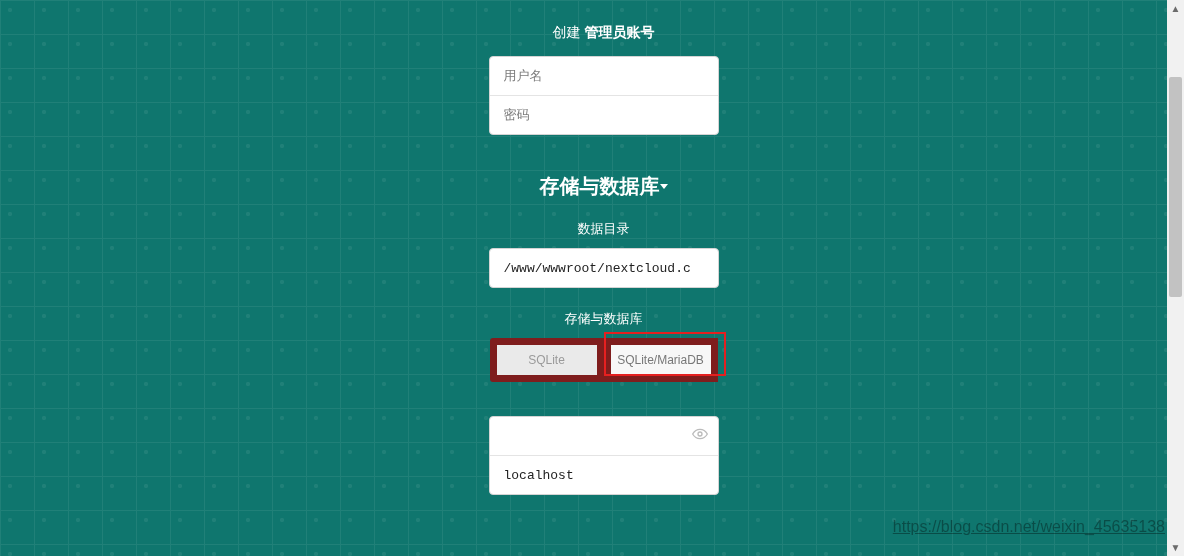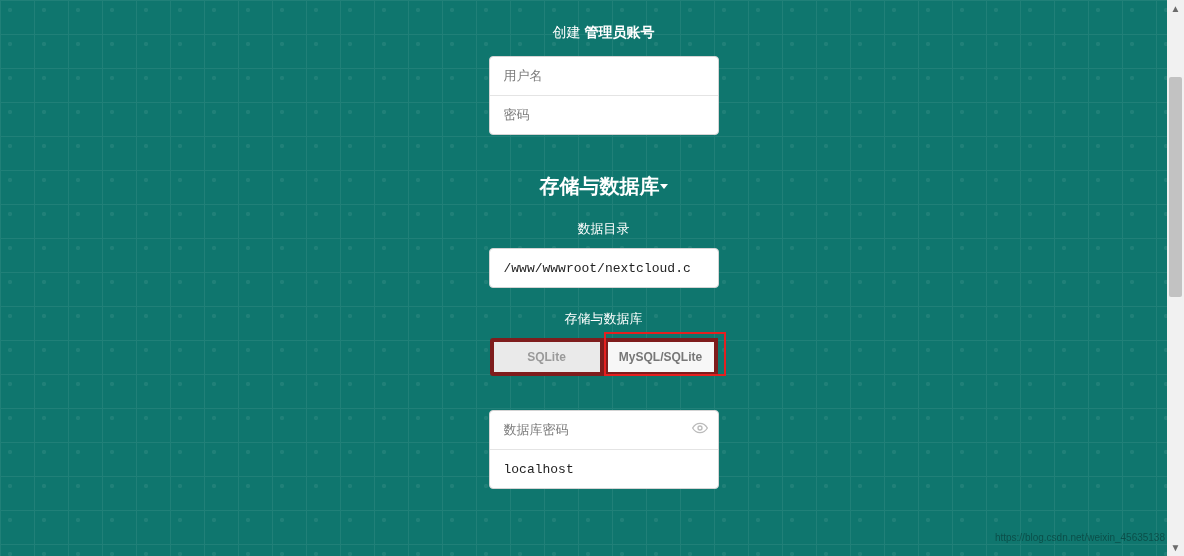--- a/index.html
+++ b/index.html
@@ -97,25 +97,24 @@
     margin-bottom: 34px;
     position: relative;
   }
   .tab {
     flex: 1 1 50%;
     height: 30px;
     display: flex;
     align-items: center;
     justify-content: center;
     font-size: 12px;
-    border: 4px solid #7f1d1d;
+    border: 7px solid #7f1d1d;
     background: #f7f7f7;
     color: #777;
     cursor: pointer;
-    font-weight: bold;
   }
   .tab.inactive {
     background: #eaeaea;
     color: #9a9a9a;
   }
   .tab:first-child { border-radius: 3px 0 0 3px; }
   .tab:last-child  { border-radius: 0 3px 3px 0; border-left: none; background:#fff; color:#333; }
   .highlight-rect {
     position: absolute;
     border: 2px solid #e52020;
@@ -159,25 +158,26 @@
     height: 17px;
     display:flex; align-items:center; justify-content:center;
     color:#6b6b6b;
     font-size:10px;
   }
   .outer-scroll .arrow.up { top:0; }
   .outer-scroll .arrow.down { bottom:0; }
   .watermark {
     position: absolute;
     right: 22px;
-    bottom: 13px;
-    font-size: 10px;
+    bottom: 20px;
+    font-size: 16px;
     color: rgba(0,0,0,0.35);
     font-family: Arial, sans-serif;
     pointer-events: none;
+    text-decoration: underline;
   }
 </style>
 </head>
 <body>
 
 <div class="viewport">
   <div class="bg-pattern"></div>
 
   <div class="content">
 
@@ -203,27 +203,26 @@
     <div class="sub-label">数据目录</div>
     <div class="field-box" style="margin-bottom:22px;">
       <div class="field">
         <input type="text" value="/www/wwwroot/nextcloud.c" style="">
       </div>
     </div>
 
     <div class="sub-label">存储与数据库</div>
     <div class="tab-bar">
       <div class="tab inactive">SQLite</div>
-      <div class="tab">MySQL/SQLite</div>
+      <div class="tab">SQLite/MariaDB</div>
       <div class="highlight-rect"></div>
     </div>
 
     <div class="field-box" style="margin-bottom:18px;">
       <div class="field">
-        <input type="password" placeholder="数据库密码" style="">
         <span class="eye-icon">
           <svg width="16" height="16" viewBox="0 0 24 24" fill="none" stroke="currentColor" stroke-width="2">
             <path d="M1 12s4-7 11-7 11 7 11 7-4 7-11 7S1 12 1 12z"></path>
               <circle cx="12" cy="12" r="3"></circle>
           </svg>
         </span>
       </div>
       <div class="field">
         <input type="text" value="localhost" style="">
       </div>

